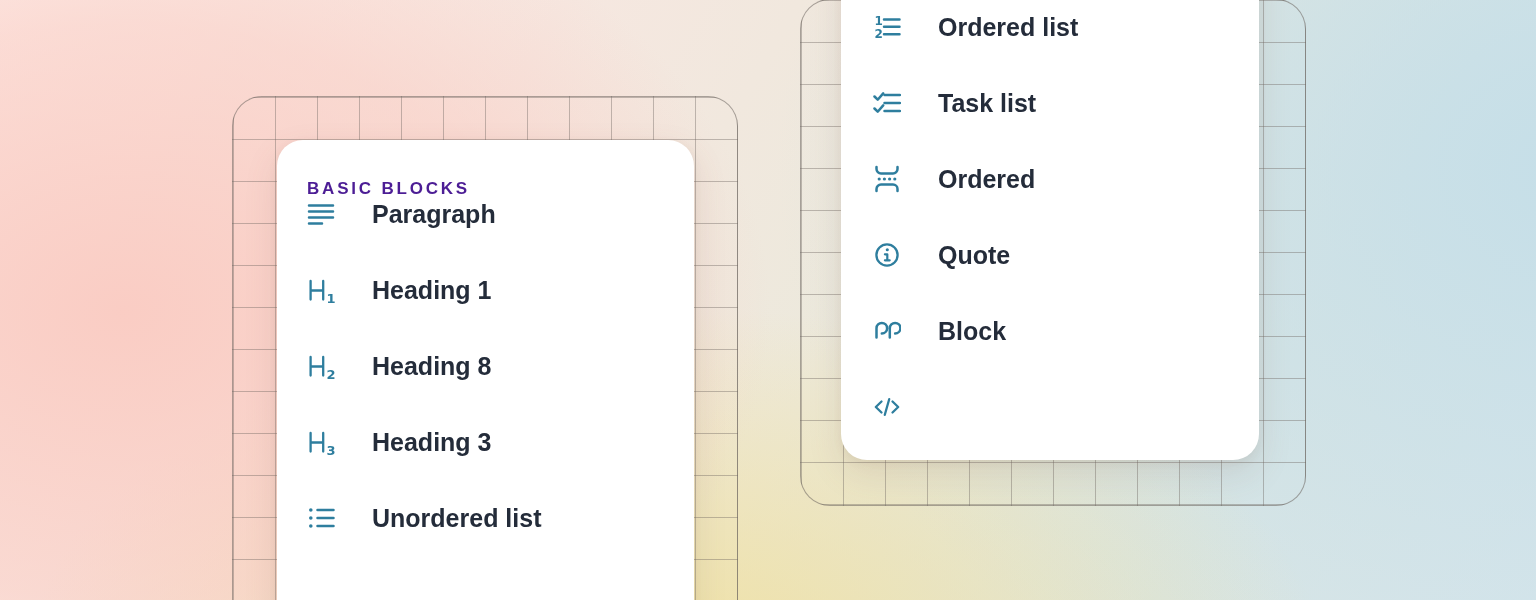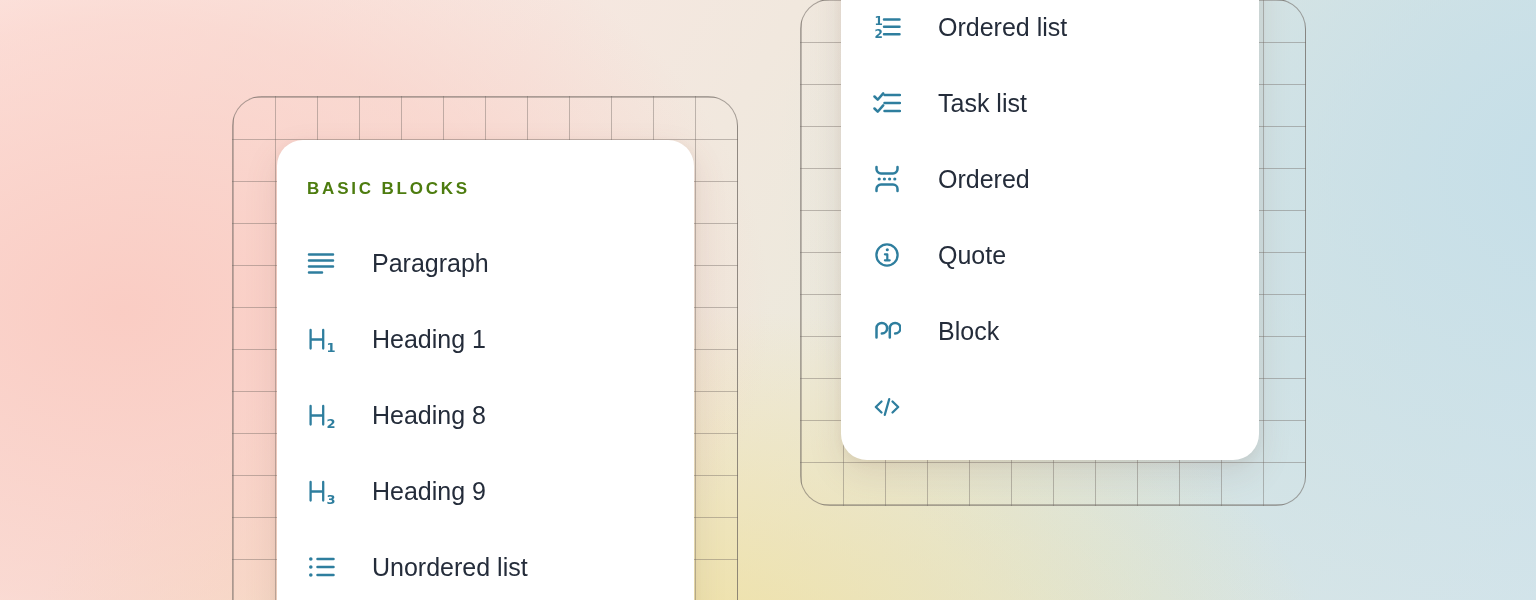--- a/index.html
+++ b/index.html
@@ -28,28 +28,28 @@
   #grid-right { left: 800px; top: -1px;  width: 504px; height: 505px; }
   .card {
     position: absolute; background: #ffffff; border-radius: 26px;
     box-shadow: 0 14px 34px rgba(124,94,76,0.14), 0 3px 10px rgba(124,94,76,0.07);
     box-sizing: border-box;
   }
   #card-left  { left: 277px; top: 140px; width: 417px; height: 520px; padding: 38px 0 0 30px; }
   #card-right { left: 841px; top: -58px; width: 418px; height: 518px; padding: 71px 0 0 32px; }
   .section-header {
     font-size: 17px; font-weight: 700; letter-spacing: 2.8px;
-    color: #4d7c0f; line-height: 22px;
+    color: #4c1d95; line-height: 22px;
   }
-  .menu-list { margin-top: 49px; }
+  .menu-list { }
   #card-right .menu-list { margin-top: 0; }
   .item { display: flex; align-items: center; height: 28px; margin-bottom: 48px; cursor: pointer; }
   .item .icon { width: 28px; height: 28px; flex: 0 0 28px; color: #2e7e9e; margin-right: 37px; }
   .item .icon svg { display: block; width: 28px; height: 28px; }
-  .item .label { font-size: 25px; font-weight: 400; color: #242c3a; white-space: nowrap; text-align: center; }
+  .item .label { font-size: 25px; font-weight: 700; color: #242c3a; white-space: nowrap; text-align: center; }
 </style>
 </head>
 <body>
 
 <div class="bg"></div>
 
 <div class="grid-box" id="grid-left"></div>
 <div class="grid-box" id="grid-right"></div>
 
 <div class="card" id="card-left">
@@ -81,21 +81,21 @@
         </span>
         <span class="label">Heading 8</span>
       </div>
       <div class="item">
         <span class="icon">
           <svg viewBox="0 0 28 28" fill="none" stroke="currentColor" stroke-width="2.5" stroke-linecap="round" stroke-linejoin="round">
             <path stroke-width="2.3" d="M3.6 5v18.5M16.2 5v18.5M3.6 14.5h12.6"></path>
             <text x="19.5" y="27" font-size="13" fill="currentColor" stroke="none" font-family="DejaVu Sans, sans-serif" font-weight="bold">3</text>
           </svg>
         </span>
-        <span class="label">Heading 9</span>
+        <span class="label">Heading 3</span>
       </div>
       <div class="item">
         <span class="icon">
           <svg viewBox="0 0 28 28" fill="none" stroke="currentColor" stroke-width="2.5" stroke-linecap="round" stroke-linejoin="round">
             <path d="M10.5 6H26.5M10.5 14H26.5M10.5 22H26.5"></path>
             <circle cx="3.8" cy="6" r="1.8" fill="currentColor" stroke="none"></circle>
             <circle cx="3.8" cy="14" r="1.8" fill="currentColor" stroke="none"></circle>
             <circle cx="3.8" cy="22" r="1.8" fill="currentColor" stroke="none"></circle>
           </svg>
         </span>

